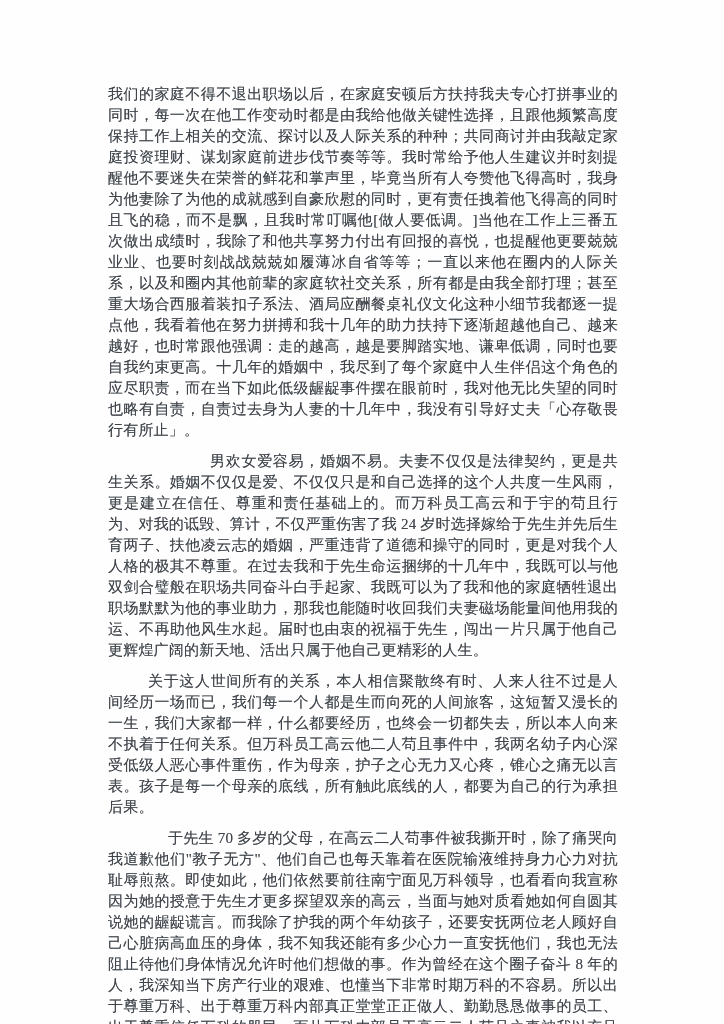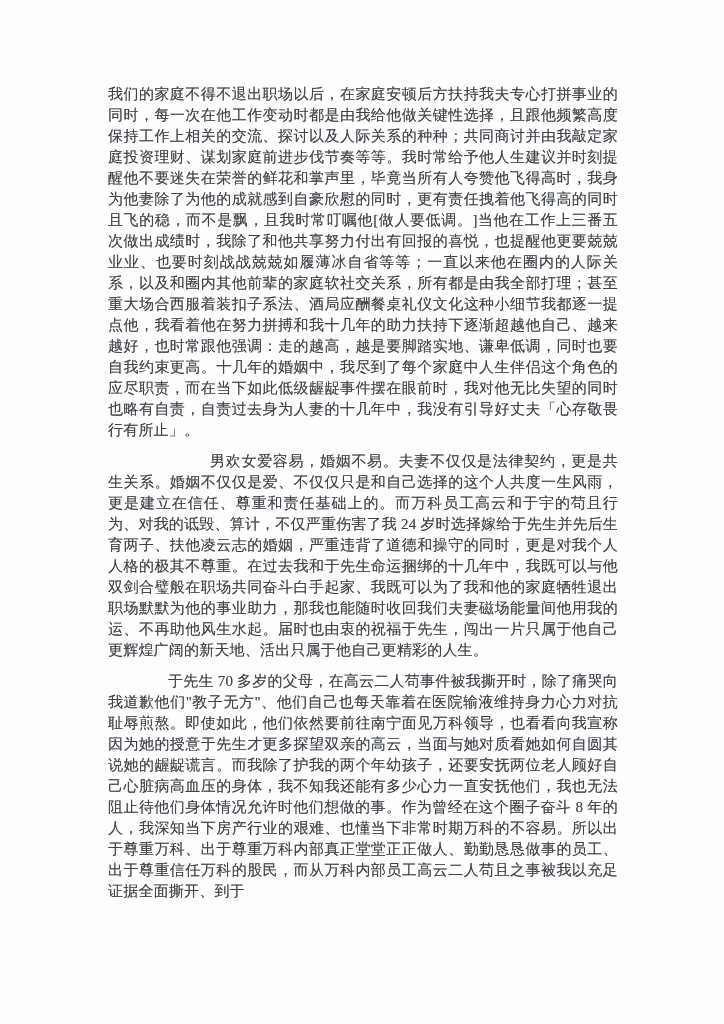--- a/index.html
+++ b/index.html
@@ -36,15 +36,16 @@
   .indent-medium { text-indent: 60px;  }
 </style>
 </head>
 <body>
 
 <div class="page">
   <p class="doc-paragraph">我们的家庭不得不退出职场以后，在家庭安顿后方扶持我夫专心打拼事业的同时，每一次在他工作变动时都是由我给他做关键性选择，且跟他频繁高度保持工作上相关的交流、探讨以及人际关系的种种；共同商讨并由我敲定家庭投资理财、谋划家庭前进步伐节奏等等。我时常给予他人生建议并时刻提醒他不要迷失在荣誉的鲜花和掌声里，毕竟当所有人夸赞他飞得高时，我身为他妻除了为他的成就感到自豪欣慰的同时，更有责任拽着他飞得高的同时且飞的稳，而不是飘，且我时常叮嘱他[做人要低调。]当他在工作上三番五次做出成绩时，我除了和他共享努力付出有回报的喜悦，也提醒他更要兢兢业业、也要时刻战战兢兢如履薄冰自省等等；一直以来他在圈内的人际关系，以及和圈内其他前辈的家庭软社交关系，所有都是由我全部打理；甚至重大场合西服着装扣子系法、酒局应酬餐桌礼仪文化这种小细节我都逐一提点他，我看着他在努力拼搏和我十几年的助力扶持下逐渐超越他自己、越来越好，也时常跟他强调：走的越高，越是要脚踏实地、谦卑低调，同时也要自我约束更高。十几年的婚姻中，我尽到了每个家庭中人生伴侣这个角色的应尽职责，而在当下如此低级龌龊事件摆在眼前时，我对他无比失望的同时也略有自责，自责过去身为人妻的十几年中，我没有引导好丈夫「心存敬畏 行有所止」。</p>
 
   <p class="doc-paragraph indent-large">男欢女爱容易，婚姻不易。夫妻不仅仅是法律契约，更是共生关系。婚姻不仅仅是爱、不仅仅只是和自己选择的这个人共度一生风雨，更是建立在信任、尊重和责任基础上的。而万科员工高云和于宇的苟且行为、对我的诋毁、算计，不仅严重伤害了我 24 岁时选择嫁给于先生并先后生育两子、扶他凌云志的婚姻，严重违背了道德和操守的同时，更是对我个人人格的极其不尊重。在过去我和于先生命运捆绑的十几年中，我既可以与他双剑合璧般在职场共同奋斗白手起家、我既可以为了我和他的家庭牺牲退出职场默默为他的事业助力，那我也能随时收回我们夫妻磁场能量间他用我的运、不再助他风生水起。届时也由衷的祝福于先生，闯出一片只属于他自己更辉煌广阔的新天地、活出只属于他自己更精彩的人生。</p>
 
+  <p class="doc-paragraph indent-small">关于这人世间所有的关系，本人相信聚散终有时、人来人往不过是人间经历一场而已，我们每一个人都是生而向死的人间旅客，这短暂又漫长的一生，我们大家都一样，什么都要经历，也终会一切都失去，所以本人向来不执着于任何关系。但万科员工高云他二人苟且事件中，我两名幼子内心深受低级人恶心事件重伤，作为母亲，护子之心无力又心疼，锥心之痛无以言表。孩子是每一个母亲的底线，所有触此底线的人，都要为自己的行为承担后果。</p>
 
   <p class="doc-paragraph indent-medium">于先生 70 多岁的父母，在高云二人苟事件被我撕开时，除了痛哭向我道歉他们"教子无方"、他们自己也每天靠着在医院输液维持身力心力对抗耻辱煎熬。即使如此，他们依然要前往南宁面见万科领导，也看看向我宣称因为她的授意于先生才更多探望双亲的高云，当面与她对质看她如何自圆其说她的龌龊谎言。而我除了护我的两个年幼孩子，还要安抚两位老人顾好自己心脏病高血压的身体，我不知我还能有多少心力一直安抚他们，我也无法阻止待他们身体情况允许时他们想做的事。作为曾经在这个圈子奋斗 8 年的人，我深知当下房产行业的艰难、也懂当下非常时期万科的不容易。所以出于尊重万科、出于尊重万科内部真正堂堂正正做人、勤勤恳恳做事的员工、出于尊重信任万科的股民，而从万科内部员工高云二人苟且之事被我以充足证据全面撕开、到于</p>
 </div>
 
 </body></html>

